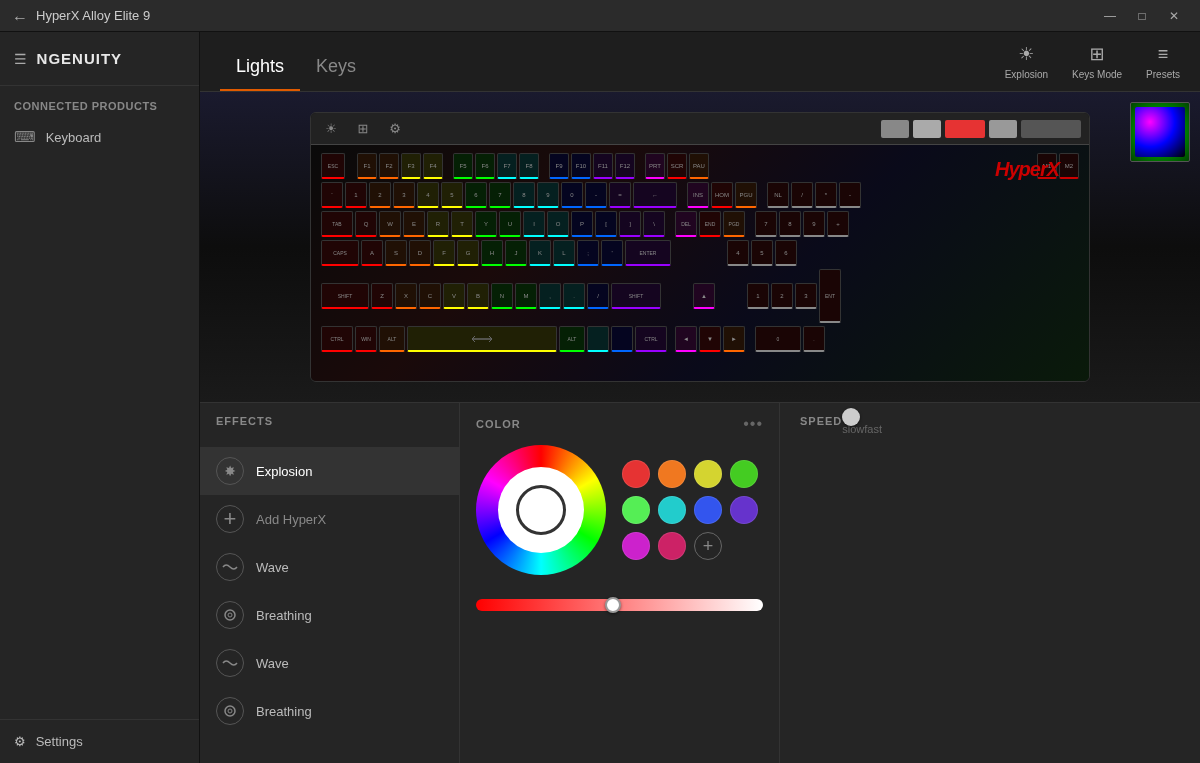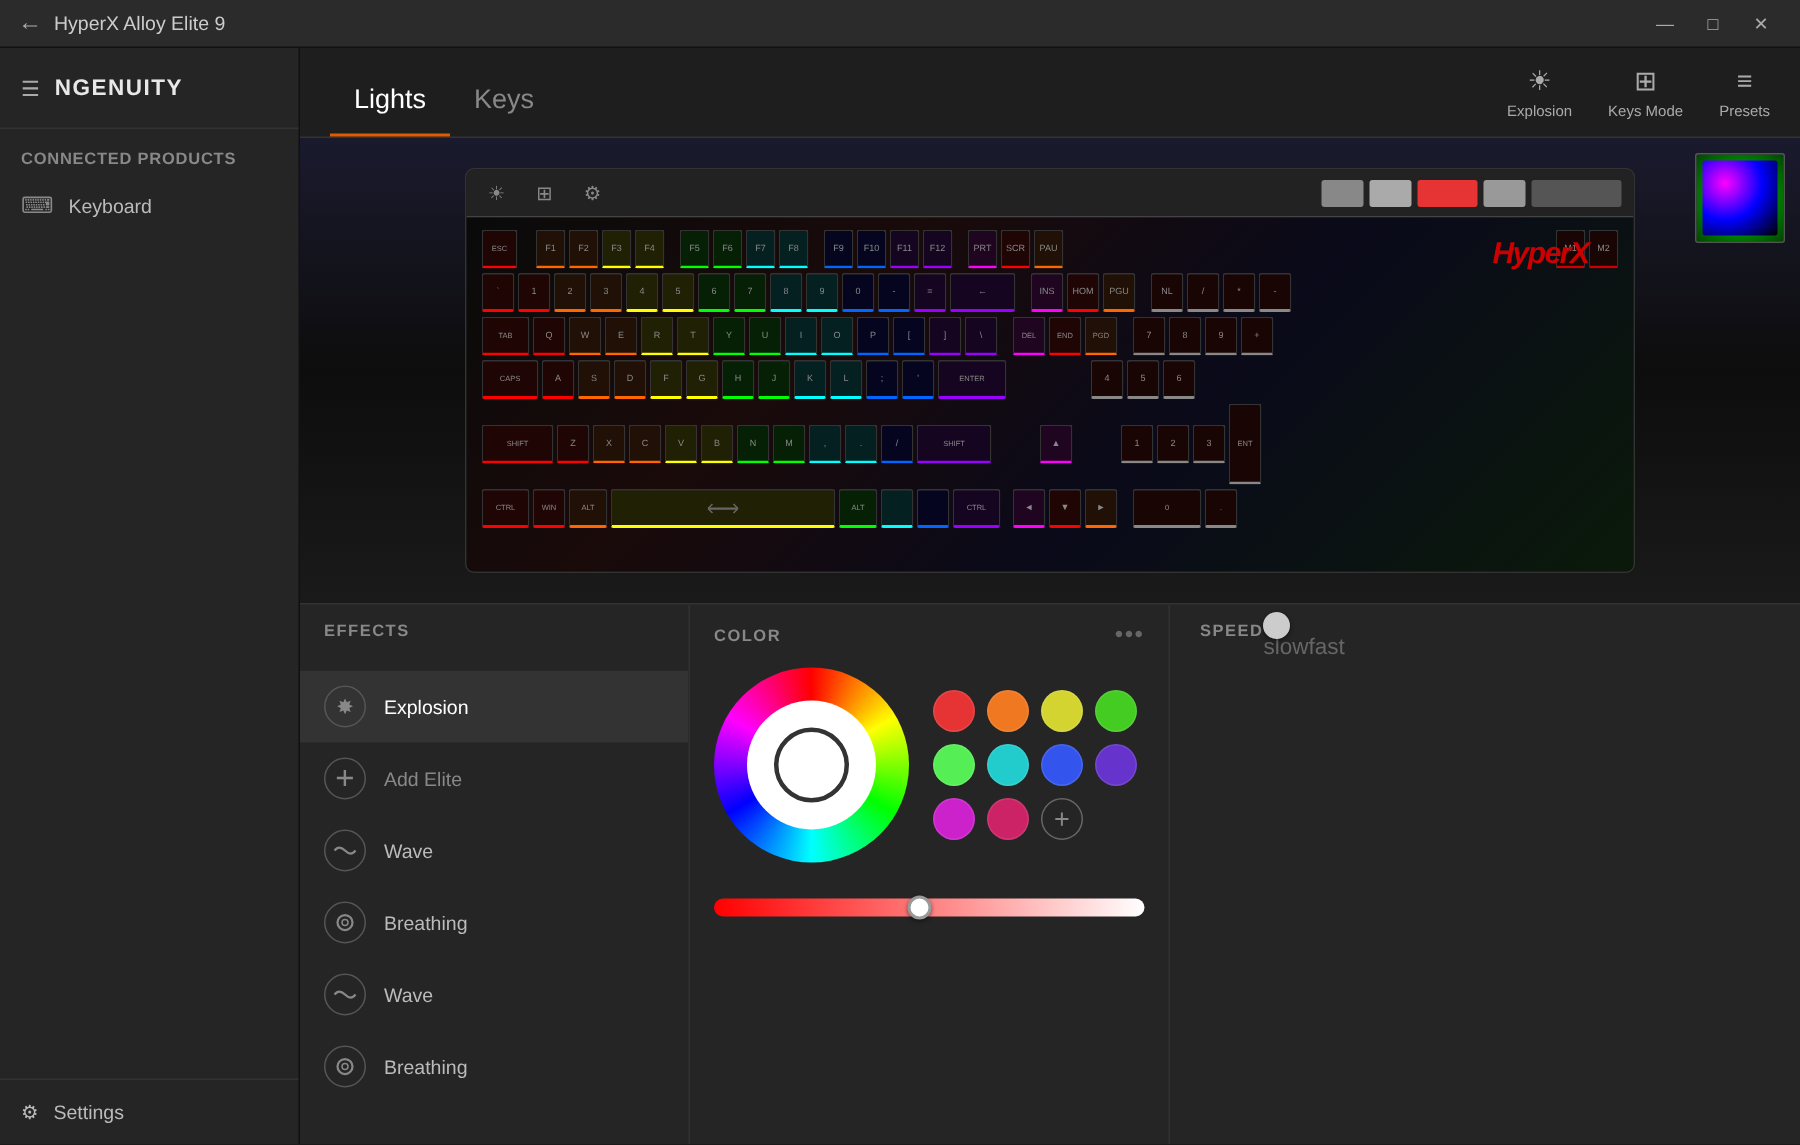--- a/index.html
+++ b/index.html
@@ -558,21 +558,21 @@
       border-radius: 50%;
       top: -7px;
       left: 83%;
       cursor: pointer;
       box-shadow: 0 1px 3px rgba(0,0,0,0.5);
     }
     .speed-labels {
       display: flex;
       justify-content: space-between;
       margin-top: 8px;
-      font-size: 15px;
+      font-size: 11px;
       color: #666;
     }
   </style>
 </head>
 <body>
 
 <div class="title-bar">
   <div class="title-bar-left">
     <span class="title-bar-back">←</span>
     <span class="title-bar-title">HyperX Alloy Elite 9</span>
@@ -807,21 +807,21 @@
 
         <div class="effects-panel">
           <div class="panel-title">EFFECTS</div>
           <div class="effects-list">
             <div class="effect-item active">
               <div class="effect-icon">✸</div>
               <span>Explosion</span>
             </div>
             <div class="add-effect-item">
               <div class="add-icon">+</div>
-              <span>Add Elite</span>
+              <span>Add HyperX</span>
             </div>
             <div class="effect-item">
               <div class="effect-icon">
                 <svg width="16" height="16" viewBox="0 0 16 16">
                     <path d="M1 8 Q4 4 8 8 Q12 12 15 8" stroke="#888" stroke-width="1.5" fill="none"></path>
                   </svg>
               </div>
               <span>Wave</span>
             </div>
             <div class="effect-item">

